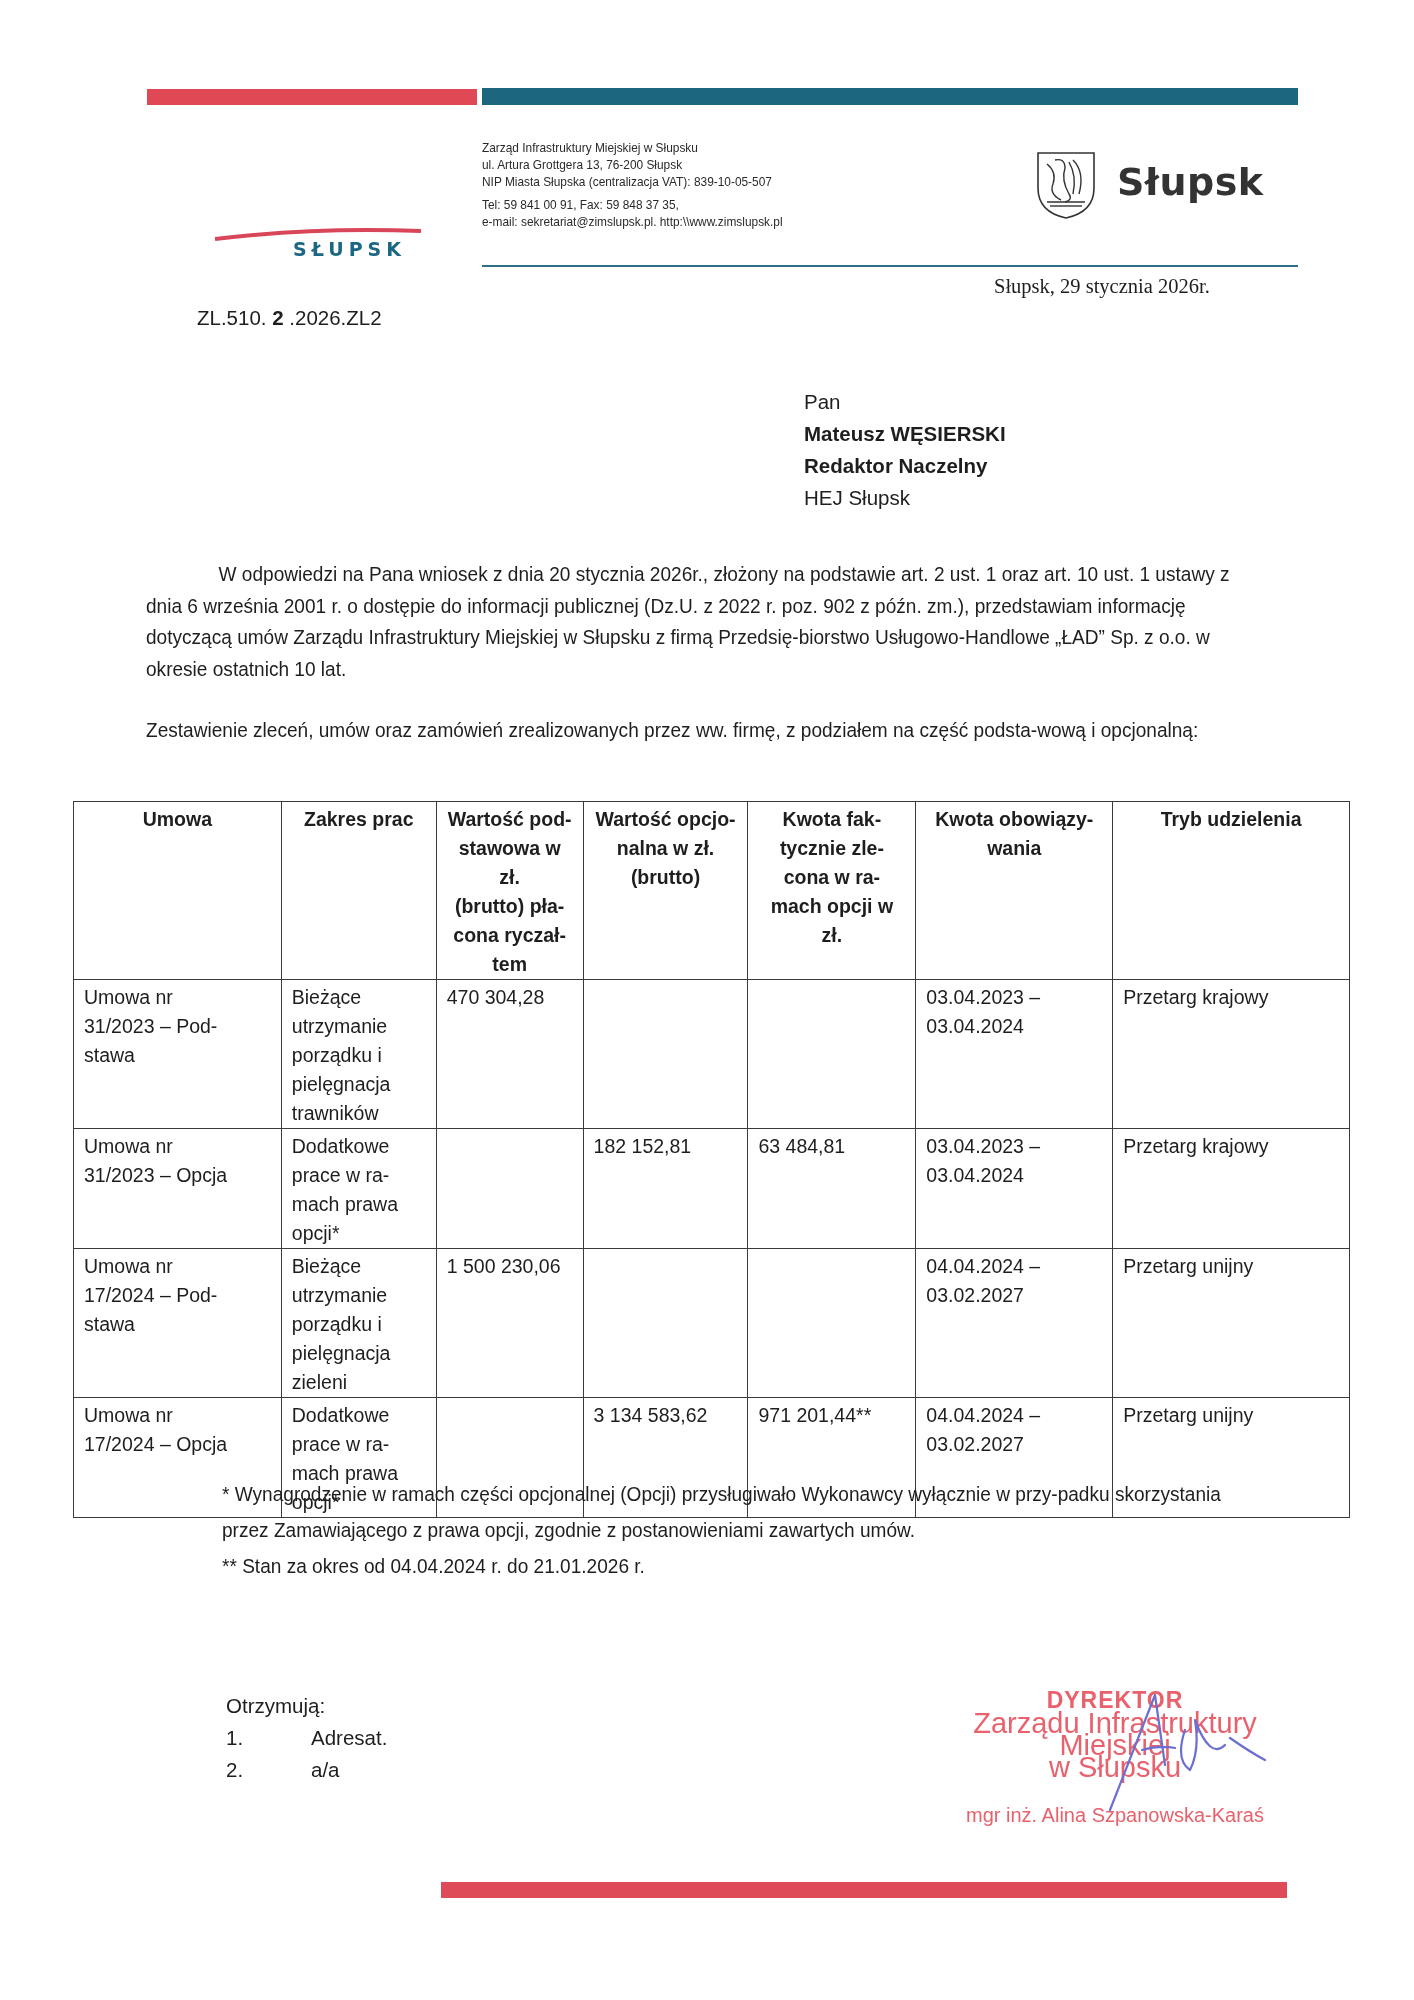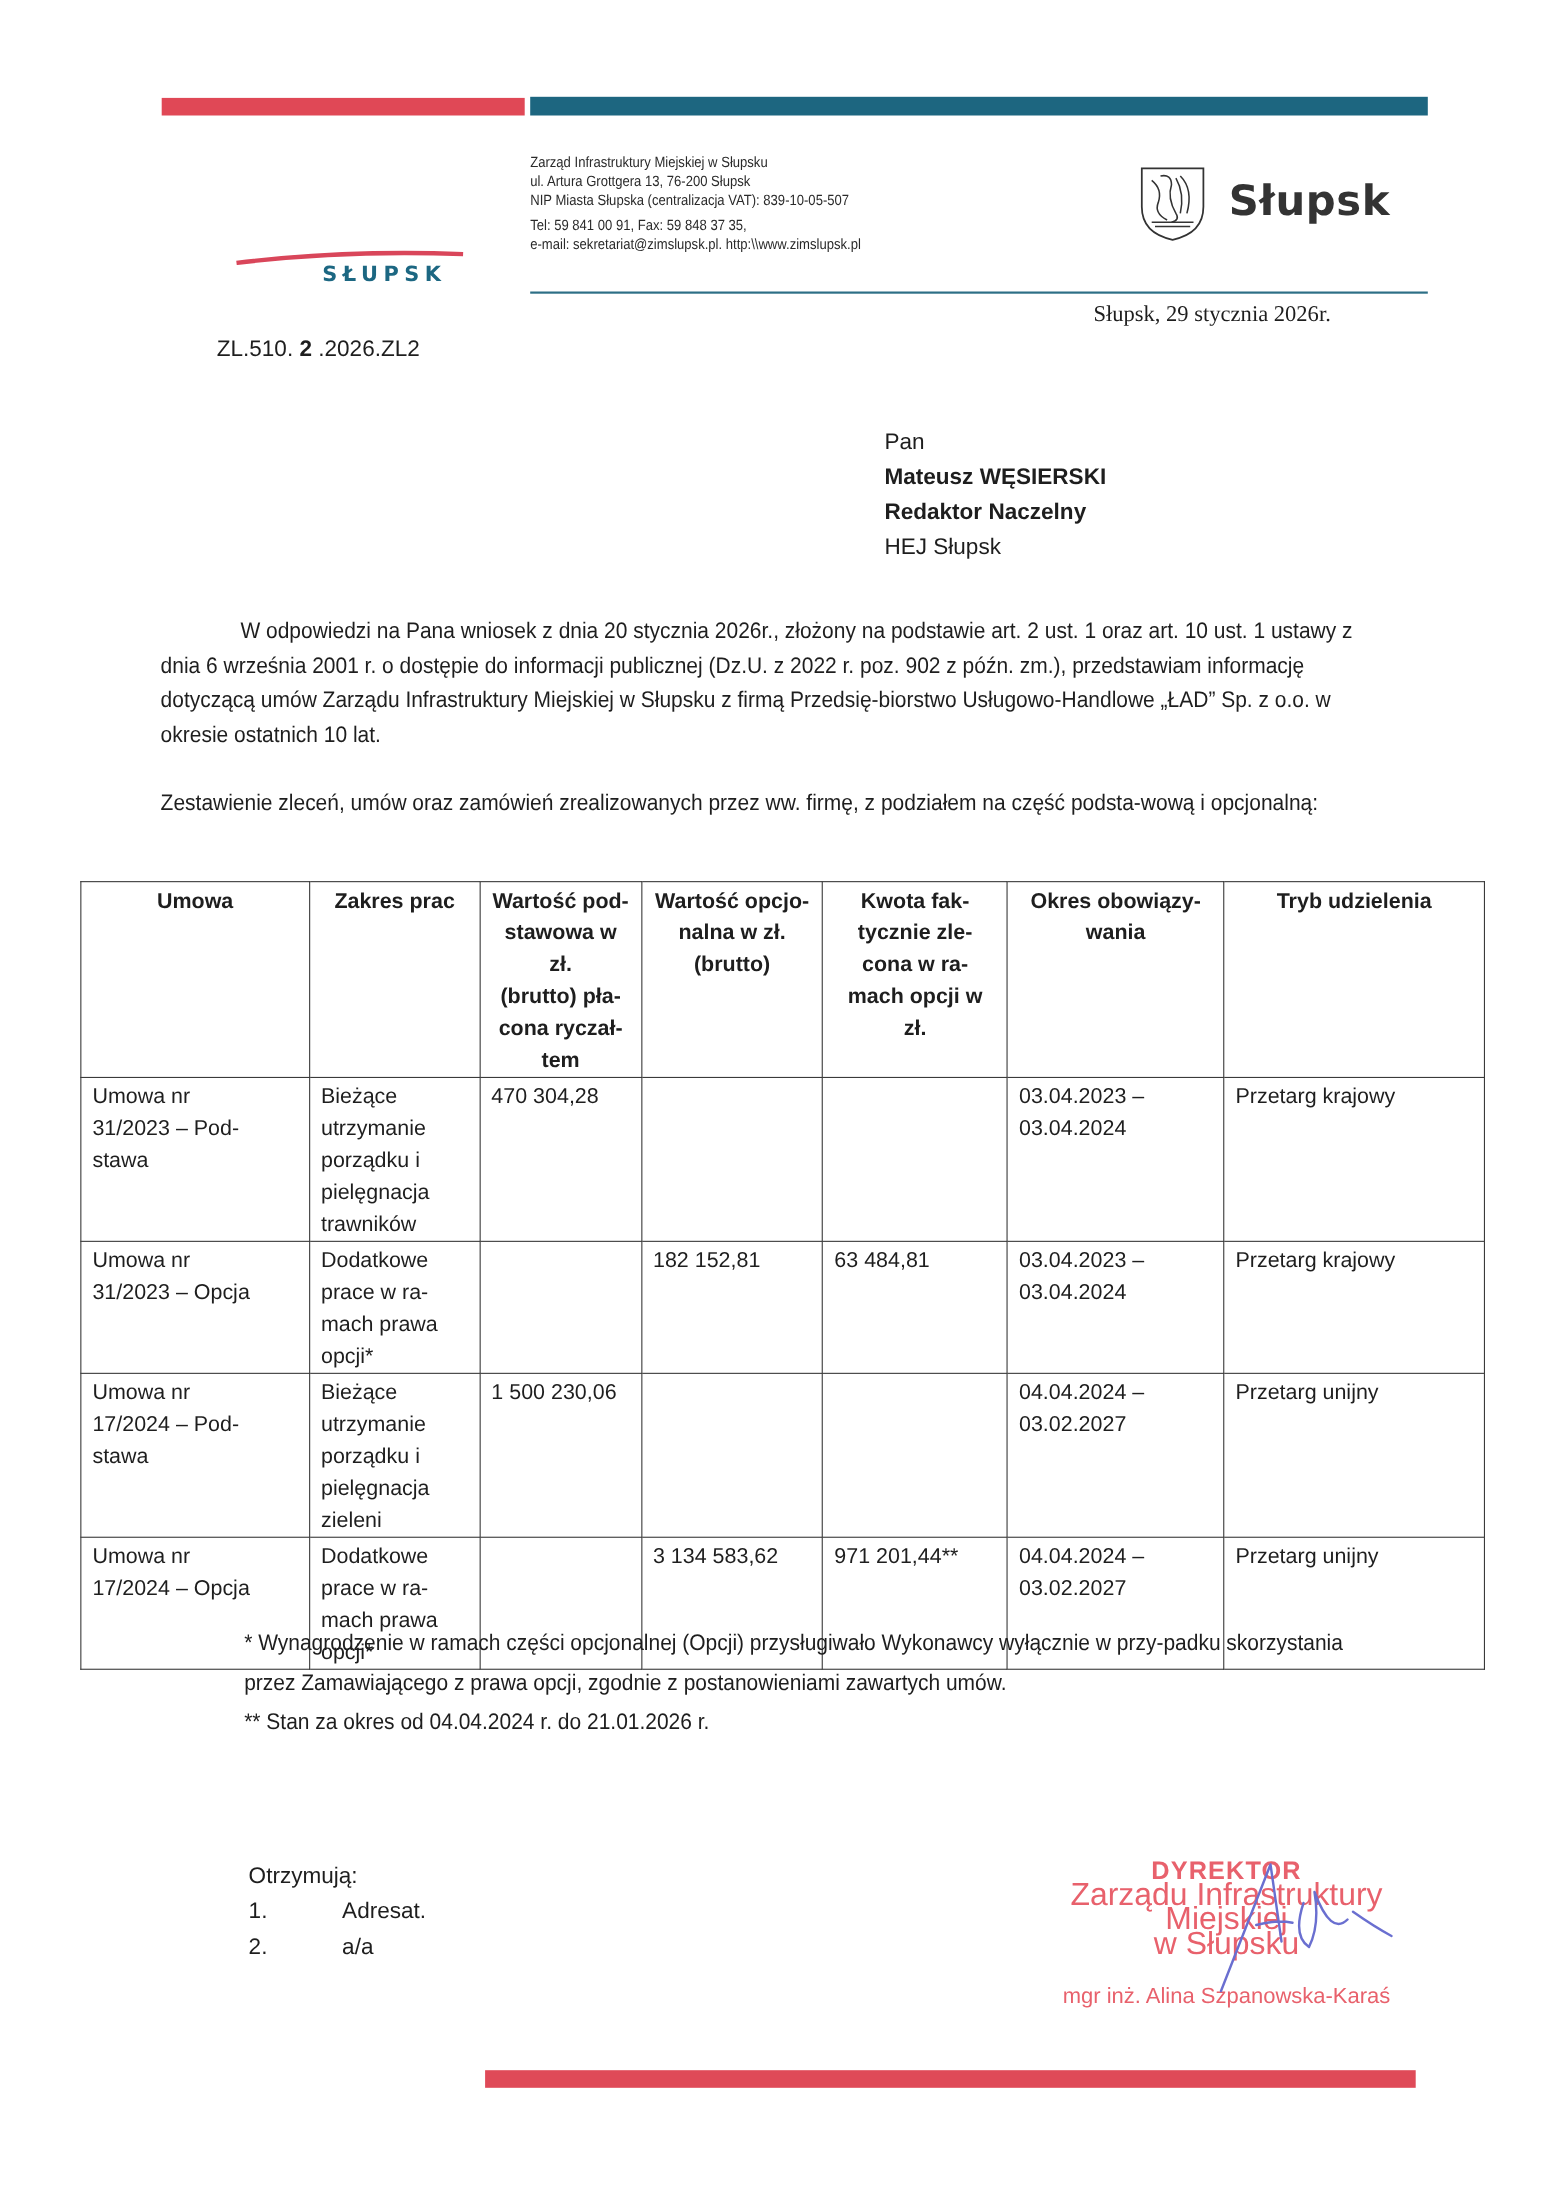--- a/index.html
+++ b/index.html
@@ -129,21 +129,21 @@
 cona ryczał-
 tem</th>
     <th>Wartość opcjo-
 nalna w zł.
 (brutto)</th>
     <th>Kwota fak-
 tycznie zle-
 cona w ra-
 mach opcji w
 zł.</th>
-    <th>Okres obowiązy-
+    <th>Kwota obowiązy-
 wania</th>
     <th>Tryb udzielenia</th>
   </tr>
   <tr class="r1">
     <td>Umowa nr
 31/2023 – Pod-
 stawa</td>
     <td>Bieżące
 utrzymanie
 porządku i

